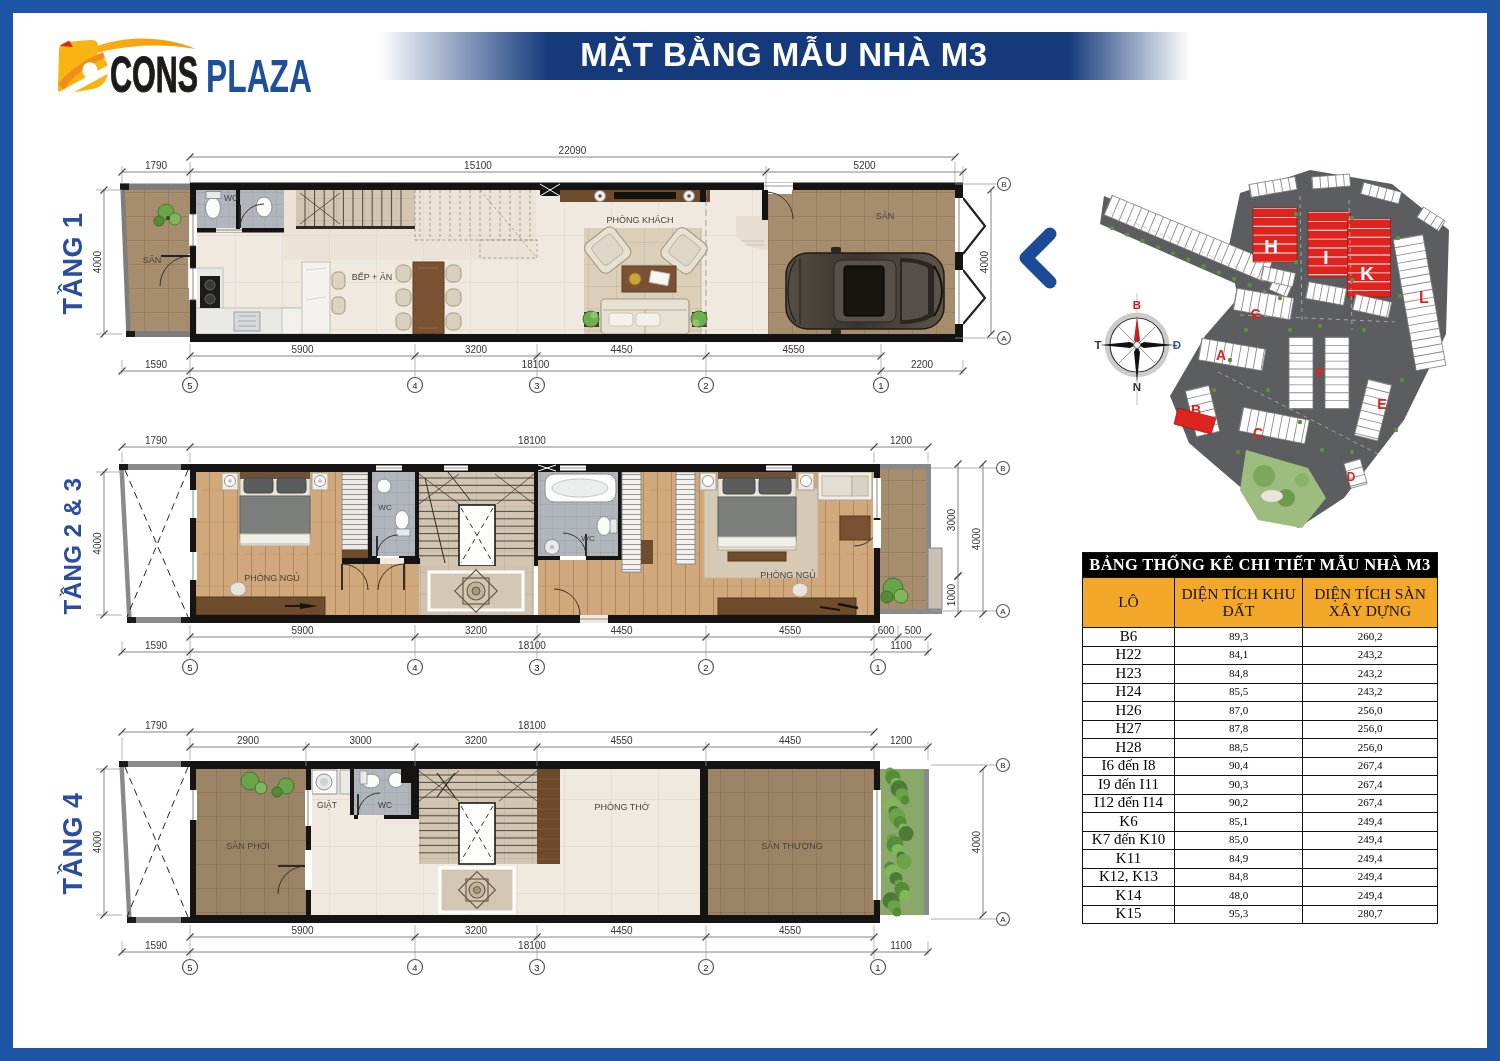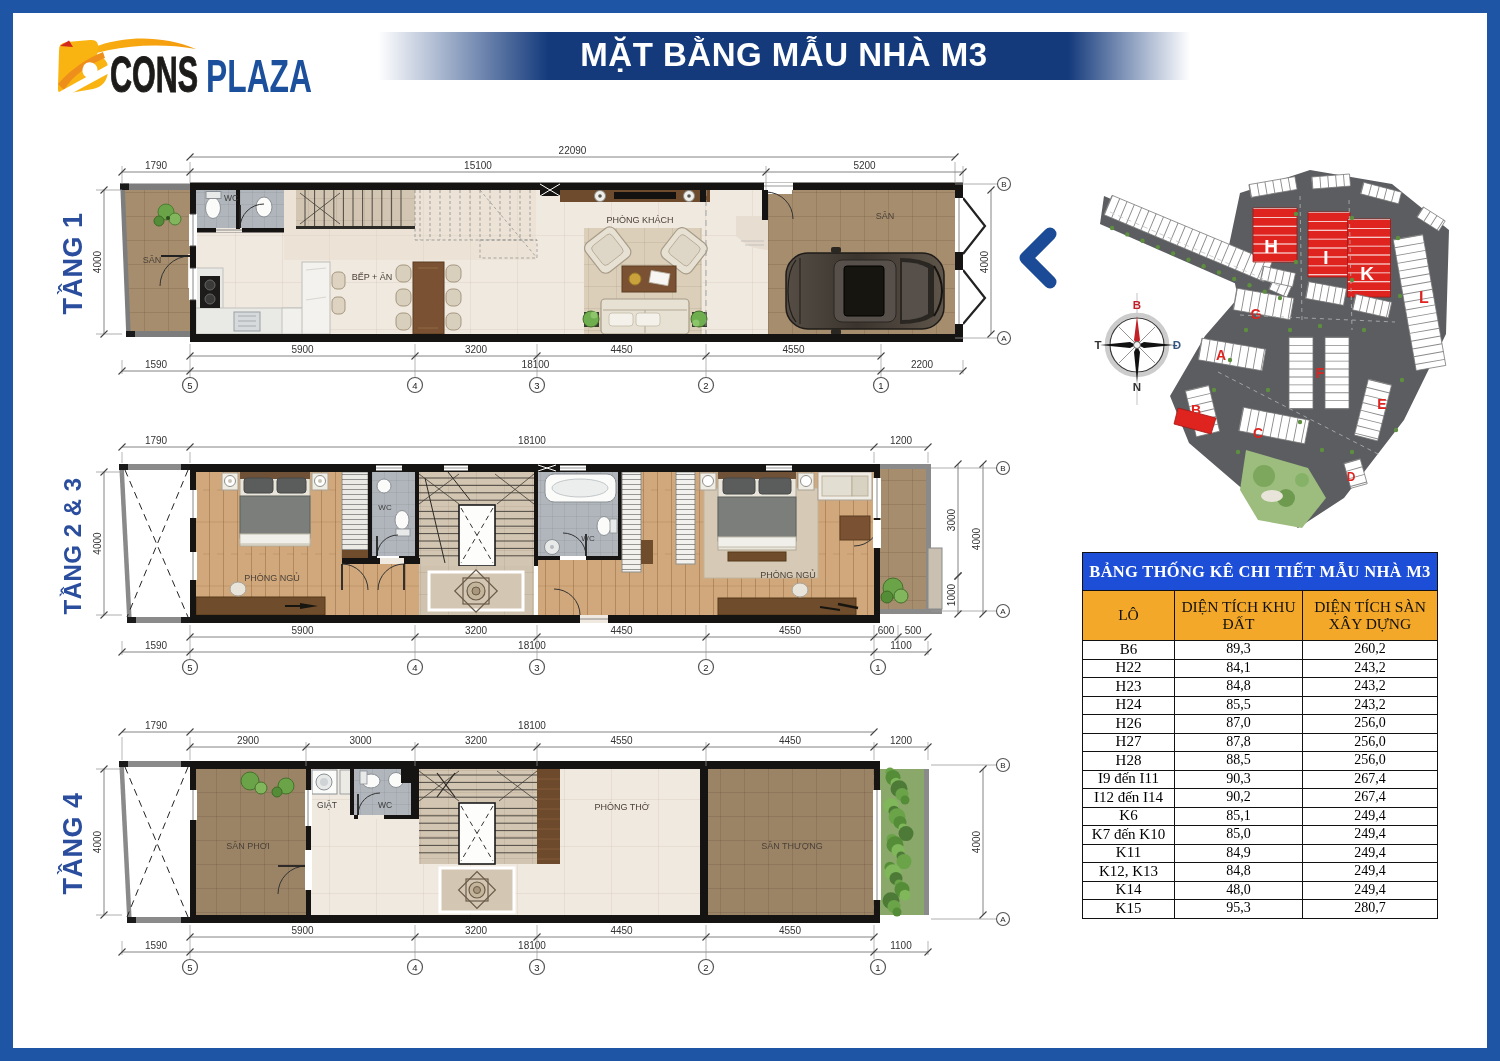--- a/index.html
+++ b/index.html
@@ -9,25 +9,25 @@
 #titlebar{position:absolute;left:378px;top:32px;width:812px;height:48px;
   background:linear-gradient(90deg,rgba(20,58,124,0) 0%,#143a7c 21%,#143a7c 85%,rgba(20,58,124,0) 100%);}
 #titlebar span{position:absolute;left:50%;top:50%;transform:translate(-50%,-52%);
   color:#fff;font-size:33px;font-weight:bold;letter-spacing:0.5px;white-space:nowrap}
 .tang{position:absolute;color:#2a4d9e;font-weight:bold;font-size:27px;
   transform:rotate(-90deg);transform-origin:center;white-space:nowrap;letter-spacing:0.5px}
 #tbl{position:absolute;left:1082px;top:552px;width:356px;
   font-family:"Liberation Serif", serif;border-collapse:collapse}
 #tbl td,#tbl th{border:1.6px solid #111;text-align:center;vertical-align:middle;
   padding:0;line-height:1.05}
-#tbl .ttl{background:#1d4ed8;color:#fff;font-size:16.5px;font-weight:bold;
-  height:38px;letter-spacing:0.3px}
+#tbl .ttl{background:#000000;color:#fff;font-size:16.5px;font-weight:bold;
+  height:25px;letter-spacing:0.3px}
 #tbl .hd{background:#f4a829;color:#111;font-size:15.5px;font-weight:normal;height:50px}
 #tbl td.c1{font-weight:normal;font-size:15px}
-#tbl td.c2{font-size:14px}
+#tbl td.c2{font-size:11px}
 #tbl tr.dr td{height:18.5px}
 </style></head>
 <body>
 
 <svg width="0" height="0" style="position:absolute">
     <defs>
 <pattern id="ptile" width="24" height="24" patternUnits="userSpaceOnUse">
  <path d="M24 0H0V24" fill="none" stroke="rgba(62,44,24,0.28)" stroke-width="1"></path>
       </pattern>
 <pattern id="pwood" width="14" height="64" patternUnits="userSpaceOnUse">
@@ -1231,20 +1231,25 @@
         <td class="c1">H27</td>
         <td class="c2">87,8</td>
         <td class="c2">256,0</td>
       </tr>
 <tr class="dr">
         <td class="c1">H28</td>
         <td class="c2">88,5</td>
         <td class="c2">256,0</td>
       </tr>
 <tr class="dr">
+        <td class="c1">I6 đến I8</td>
+        <td class="c2">90,4</td>
+        <td class="c2">267,4</td>
+      </tr>
+<tr class="dr">
         <td class="c1">I9 đến I11</td>
         <td class="c2">90,3</td>
         <td class="c2">267,4</td>
       </tr>
 <tr class="dr">
         <td class="c1">I12 đến I14</td>
         <td class="c2">90,2</td>
         <td class="c2">267,4</td>
       </tr>
 <tr class="dr">

